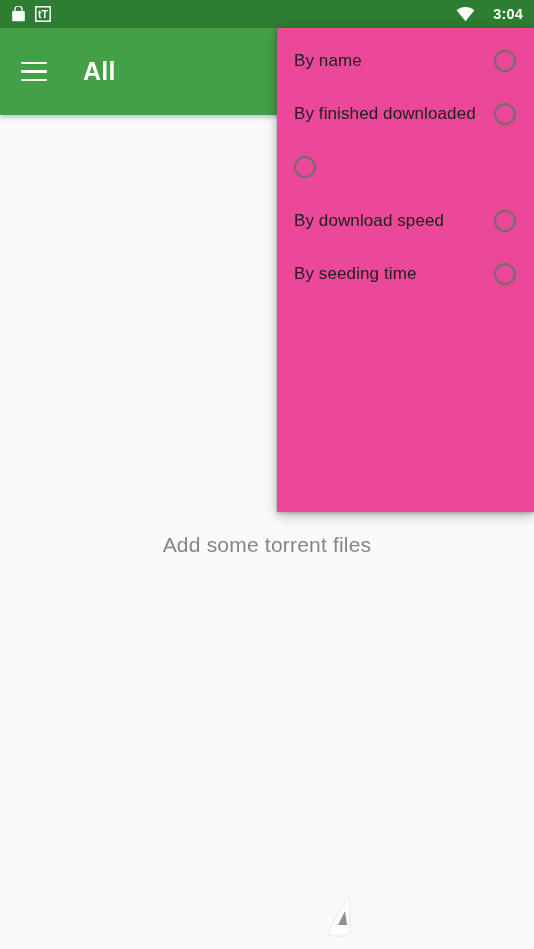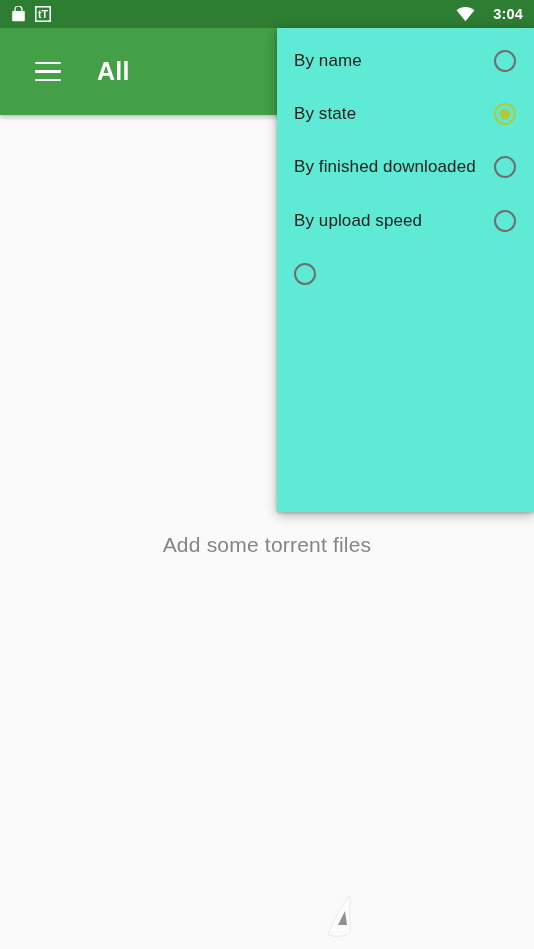--- a/index.html
+++ b/index.html
@@ -39,21 +39,21 @@
     letter-spacing:0.2px;
     line-height:1;
   }
 
   
   #toolbar {
     position:absolute; top:28px; left:0;
     width:482px; height:87px;
     background:#43a047;
     display:flex; align-items:center;
-    padding-left:26px;
+    padding-left:12px;
     z-index:30;
     box-shadow:0 2px 5px rgba(0,0,0,0.26);
   }
   #menu-button {
     width:44px; height:44px;
     display:flex; flex-direction:column;
     align-items:center; justify-content:center;
     gap:6px;
     cursor:pointer;
   }
@@ -96,21 +96,21 @@
     z-index:12;
     opacity:0.55;
     pointer-events:none;
   }
 
   
   #sort-menu {
     position:absolute;
     left:277px; top:28px;
     width:257px; height:484px;
-    background:#5eead4;
+    background:#ec4899;
     z-index:50;
     box-shadow:0 3px 11px rgba(0,0,0,0.30), 0 1px 3px rgba(0,0,0,0.20);
     padding:6px 0 6px 0;
   }
   .menu-item {
     height:53.4px;
     display:flex; align-items:center;
     padding:0 18px 0 17px;
     cursor:pointer;
   }
@@ -185,37 +185,37 @@
   </svg>
 
   <div id="sort-menu">
 
     <div class="menu-item">
       <span class="menu-label">By name</span>
       <span class="radio"></span>
     </div>
 
 
-    <div class="menu-item">
-      <span class="menu-label">By state</span>
-      <span class="radio checked"></span>
-    </div>
 
     <div class="menu-item">
       <span class="menu-label">By finished downloaded</span>
       <span class="radio"></span>
     </div>
 
 
     <div class="menu-item">
-      <span class="menu-label">By upload speed</span>
-      <span class="radio"></span>
-    </div>
-
-
-
-    <div class="menu-item">
+      <span class="radio"></span>
+    </div>
+
+    <div class="menu-item">
+      <span class="menu-label">By download speed</span>
+      <span class="radio"></span>
+    </div>
+
+
+    <div class="menu-item">
+      <span class="menu-label">By seeding time</span>
       <span class="radio"></span>
     </div>
 
   </div>
 
 </div>
 
 </body></html>

